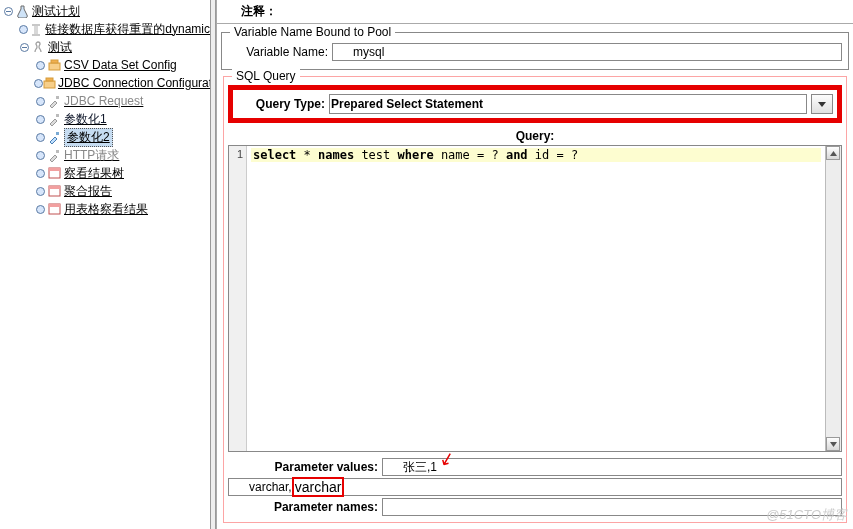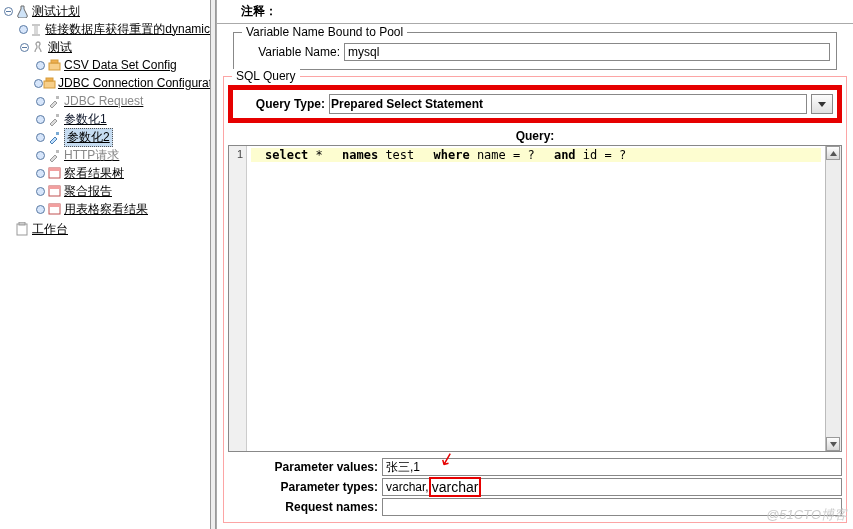--- a/index.html
+++ b/index.html
@@ -17,39 +17,39 @@
 .twisty { width: 12px; height: 12px; display: inline-flex; align-items: center; justify-content: center; }
 .twisty svg { display: block; }
 .ticon { width: 16px; height: 16px; display: inline-flex; align-items: center; justify-content: center; margin-right: 2px; }
 .tree-label { font-size: 12px; }
 
 
 .main { flex: 1; display: flex; flex-direction: column; border-left: 1px solid #aaa; }
 .sec-title { font-weight: bold; padding: 3px 24px; background: #fff; }
 .sep { height: 1px; background: #aaa; margin-bottom: 4px; }
 
-.fieldset { border: 1px solid #888; margin: 4px 16px; padding: 8px 6px 6px 6px; position: relative; }
+.fieldset { border: 1px solid #888; margin: 4px 4px; padding: 8px 6px 6px 6px; position: relative; }
 .fieldset-legend { position: absolute; top: -8px; left: 8px; background: #fff; padding: 0 4px; font-size: 12px; }
 
 .row { display: flex; align-items: center; margin: 2px 0; }
 .lab { text-align: right; margin-right: 4px; }
-.txt { flex: 1; border: 1px solid #888; height: 18px; padding: 0 3px; font-family: inherit; font-size: 12px; background: #fff; }
+.txt { flex: 1; border: 1px solid #888; height: 18px; padding: 0 20px; font-family: inherit; font-size: 12px; background: #fff; }
 
 .sql-fieldset { border: 1px solid #fca5a5; margin: 2px 6px 6px 6px; padding: 8px 4px 4px 4px; position: relative; flex: 1; display: flex; flex-direction: column; }
 .query-type-box { border: 5px solid #e60000; padding: 4px; display: flex; align-items: center; margin-bottom: 4px; }
 .query-type-box .lab { font-weight: bold; width: 88px; }
 .qt-select { flex: 1; border: 1px solid #888; height: 20px; padding: 1px; font-size: 12px; background: #fff; font-weight: bold; display: flex; align-items: center; }
 .qt-arrow { width: 22px; height: 20px; border: 1px solid #888; background: linear-gradient(#fdfdfd,#e0e0e0); display: flex; align-items: center; justify-content: center; margin-left: 4px; }
 
 .query-label { text-align: center; font-weight: bold; padding: 2px 0; }
 .editor-wrap { flex: 1; display: flex; border: 1px solid #888; }
 .gutter { width: 18px; background: #f0f0f0; border-right: 1px solid #ccc; text-align: right; padding: 2px 3px 0 0; font-size: 11px; color: #444; }
 .editor { flex: 1; background: #fff; font-family: Consolas, monospace; font-size: 12px; padding: 2px 4px; }
 .editor .firstline { background: #fdfdd0; display: block; padding: 0 2px; }
-.kw { font-weight: bold; color: #000; margin-left: 12px; }
+.kw { font-weight: bold; color: #000; }
 .vscroll { width: 16px; background: #ededed; border-left: 1px solid #bbb; position: relative; }
 .vscroll .up, .vscroll .down { position: absolute; width: 14px; height: 14px; left: 0; background: linear-gradient(#fdfdfd,#d8d8d8); border: 1px solid #999; display: flex; align-items: center; justify-content: center; }
 .vscroll .up { top: 0; }
 .vscroll .down { bottom: 0; }
 
 .bottom-params .row .lab { width: 150px; font-weight: bold; }
 .bottom-params .txt { font-weight: normal; }
 .param-types-box { display: inline-block; border: 2px solid #e60000; padding: 0 1px; font-size: 14px; line-height: 16px; }
 
 .arrow-marker { position: absolute; right: 398px; top: 448px; color: #e60000; font-size: 18px; pointer-events: none; transform: rotate(75deg); }
@@ -223,30 +223,20 @@
               <circle cx="4.5" cy="4.5" r="4" fill="#d7e6fb" stroke="#5a7aa3"></circle>
             </svg>
           </span>
         <span class="ticon">
             <svg width="13" height="12">
               <rect x="1" y="1" width="11" height="10" fill="#fff" stroke="#c05050"></rect>
               <rect x="1" y="1" width="11" height="3" fill="#f2a0a0"></rect>
             </svg>
           </span>
         <span class="tree-label">用表格察看结果</span>
-      </div>
-      <div class="tree-row indent0" style="margin-top:2px">
-        <span class="twisty"></span>
-        <span class="ticon">
-            <svg width="12" height="14">
-              <rect x="1" y="2" width="10" height="11" fill="#fff" stroke="#999"></rect>
-              <rect x="3" y="0" width="6" height="3" fill="#ccc" stroke="#999"></rect>
-            </svg>
-          </span>
-        <span class="tree-label">工作台</span>
       </div>
     </div>
   </div>
 
   <div class="splitter"></div>
 
   <div class="main" style="position:relative">
     <div class="sec-title">注释：</div>
     <div class="sep"></div>
 
@@ -292,28 +282,27 @@
             </div>
         </div>
       </div>
 
       <div class="bottom-params" style="margin-top:4px">
         <div class="row">
           <span class="lab">Parameter values:</span>
           <input class="txt" value="张三,1" style="">
         </div>
         <div class="row">
-          <span class="lab">Parameter types:</span>
           <div class="txt" style="display:flex;align-items:center">
             <span>varchar,</span>
               <span class="param-types-box">varchar</span>
           </div>
         </div>
         <div class="row">
-          <span class="lab">Request names:</span>
+          <span class="lab">Parameter names:</span>
           <input class="txt" style="">
         </div>
       </div>
     </div>
 
     <div class="arrow-marker">↘</div>
     <div class="watermark">@51CTO博客</div>
   </div>
 </div>
 

